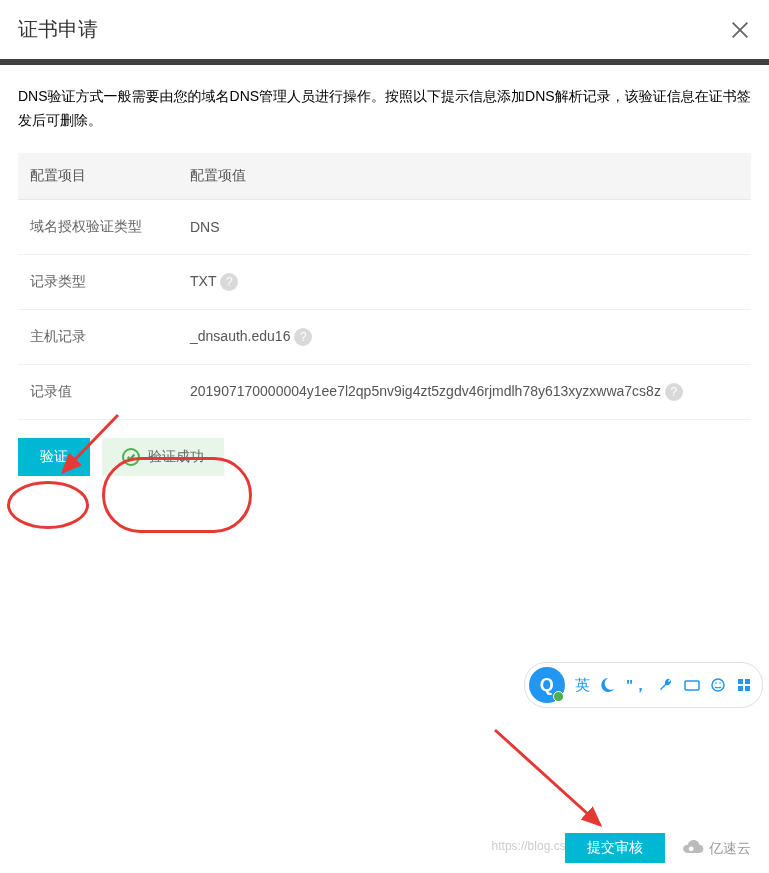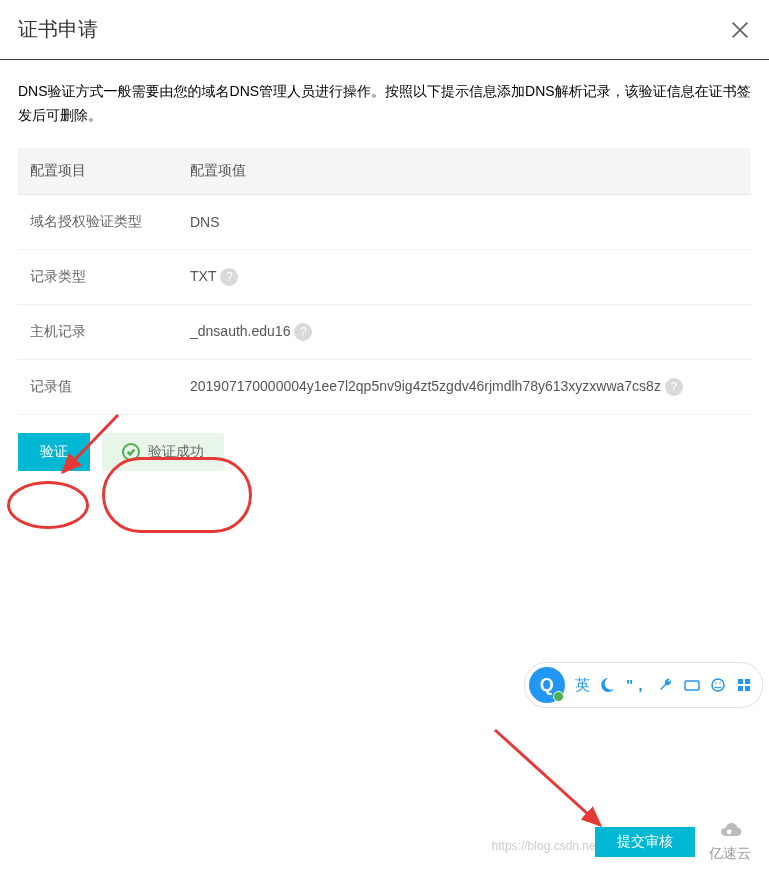--- a/index.html
+++ b/index.html
@@ -1,17 +1,17 @@
 <!DOCTYPE html>
 <html><head>
   <meta charset="utf-8">
   <style>
     * { margin: 0; padding: 0; box-sizing: border-box; }
     body { font-family: "Microsoft YaHei", "PingFang SC", Arial, sans-serif; background: #fff; width: 769px; height: 873px; position: relative; overflow: hidden; }
-    .dialog-header { display: flex; justify-content: space-between; align-items: center; padding: 16px 18px; border-bottom: 1px solid #404040; }
+    .dialog-header { display: flex; justify-content: space-between; align-items: center; padding: 16px 18px; border-bottom: 6px solid #404040; }
     .dialog-title { font-size: 20px; color: #333; font-weight: 500; }
     .close-icon { width: 22px; height: 22px; cursor: pointer; stroke: #666; stroke-width: 2; }
     .content { padding: 20px 18px 0 18px; }
     .steps { display: flex; height: 44px; margin-bottom: 22px; }
     .step { flex: 1; display: flex; align-items: center; justify-content: center; font-size: 15px; position: relative; }
     .step-1 { background: #e0f7fa; color: #00b8d4; }
     .step-2 { background: #00b8d4; color: #fff; }
     .step-1::after { content: ""; position: absolute; right: -14px; top: 0; width: 0; height: 0; border-top: 22px solid transparent; border-bottom: 22px solid transparent; border-left: 14px solid #e0f7fa; z-index: 2; }
     .step-2::before { content: ""; position: absolute; left: 0; top: 0; width: 0; height: 0; border-top: 22px solid transparent; border-bottom: 22px solid transparent; border-left: 14px solid #fff; z-index: 1; }
     .description { font-size: 14px; color: #000000; line-height: 1.7; margin-bottom: 20px; }
@@ -22,21 +22,21 @@
     .table td.label-col { width: 160px; color: #666; }
     .help-icon { display: inline-flex; align-items: center; justify-content: center; width: 18px; height: 18px; border-radius: 50%; background: #d9d9d9; color: #fff; font-size: 12px; margin-left: 4px; vertical-align: middle; }
     .action-row { display: flex; align-items: center; gap: 12px; padding: 18px 0; }
     .verify-btn { background: #00b8d4; color: #fff; border: none; padding: 10px 22px; font-size: 14px; cursor: pointer; }
     .success-badge { display: inline-flex; align-items: center; gap: 8px; background: #e8f5e9; color: #666; padding: 10px 20px; font-size: 14px; border-radius: 2px; justify-content: flex-end; }
     .check-icon { width: 18px; height: 18px; border: 2px solid #4caf50; border-radius: 50%; display: inline-flex; align-items: center; justify-content: center; }
     .check-icon svg { width: 10px; height: 10px; stroke: #4caf50; stroke-width: 3; fill: none; }
     .footer { position: absolute; bottom: 10px; right: 18px; display: flex; align-items: center; gap: 14px; }
     .watermark { position: absolute; bottom: 20px; right: 170px; font-size: 12px; color: #ccc; }
     .submit-btn { background: #00b8d4; color: #fff; border: none; padding: 6px 22px; font-size: 14px; cursor: pointer; }
-    .brand-badge { display: inline-flex; align-items: center; gap: 4px; color: #999; font-size: 14px; flex-direction: column; }
+    .brand-badge { display: inline-flex; align-items: flex-end; gap: 4px; color: #999; font-size: 14px; }
     .brand-badge svg { width: 26px; height: 20px; fill: #bbb; }
     
     .annotation { position: absolute; pointer-events: none; }
     .circle-red { border: 3px solid #e53935; border-radius: 50%; }
     .circle1 { left: 7px; top: 481px; width: 82px; height: 48px; }
     .circle2 { left: 102px; top: 457px; width: 150px; height: 76px; border-radius: 40px; }
     .arrow-svg { position: absolute; pointer-events: none; }
     .toolbar { position: absolute; right: 6px; top: 662px; display: flex; align-items: center; background: #fff; border: 1px solid #e0e0e0; border-radius: 22px; padding: 4px 10px 4px 4px; gap: 10px; }
     .toolbar-circle { width: 36px; height: 36px; border-radius: 50%; background: #2196f3; display: flex; align-items: center; justify-content: center; color: #fff; font-weight: bold; font-size: 18px; position: relative; }
     .toolbar-circle::after { content: ""; position: absolute; right: 1px; bottom: 1px; width: 9px; height: 9px; background: #4caf50; border-radius: 50%; border: 1px solid #fff; }

